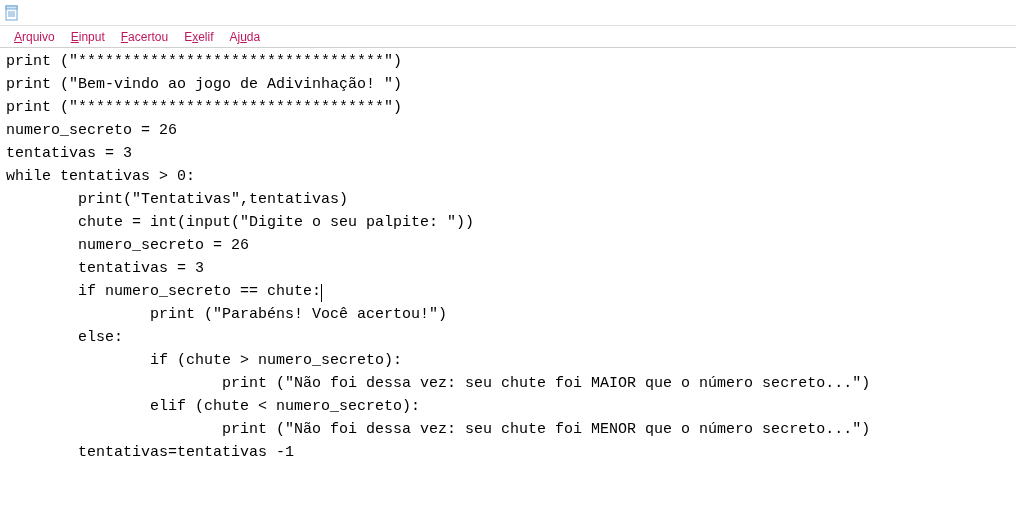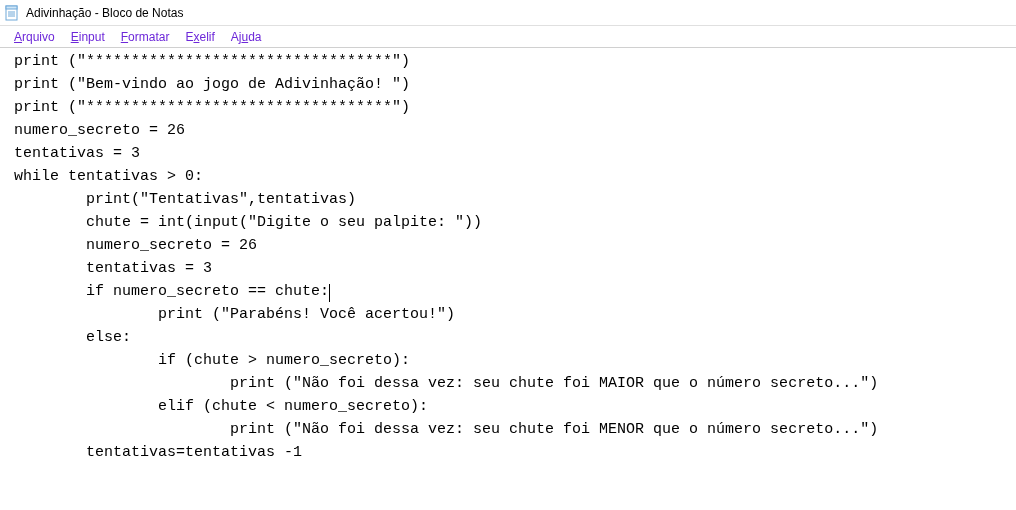--- a/index.html
+++ b/index.html
@@ -41,30 +41,30 @@
       align-items: center;
       height: 22px;
       padding: 0 6px;
       background: #ffffff;
       border-bottom: 1px solid #d0d0d0;
       font-size: 12px;
     }
     .menu-item {
       padding: 2px 8px;
       cursor: default;
-      color: #6d28d9;
+      color: #be185d;
     }
     .menu-item .accel {
       text-decoration: underline;
     }
     .editor {
       font-family: Consolas, "Courier New", monospace;
       font-size: 15px;
       line-height: 23px;
-      padding: 2px 14px;
+      padding: 2px 6px;
       white-space: pre;
       color: #000000;
       background: #ffffff;
       position: relative;
     }
     .caret {
       display: inline-block;
       width: 0;
       border-left: 1px solid #000;
       height: 18px;
@@ -79,24 +79,23 @@
 <div class="titlebar">
   <span class="titlebar-icon">
     <svg width="16" height="16" viewBox="0 0 16 16">
       <rect x="2" y="1" width="11" height="14" fill="#ffffff" stroke="#6ea8d8" stroke-width="1"></rect>
       <rect x="2" y="1" width="11" height="3" fill="#cfe6f7" stroke="#6ea8d8" stroke-width="1"></rect>
       <line x1="4" y1="7" x2="11" y2="7" stroke="#6ea8d8" stroke-width="1"></line>
       <line x1="4" y1="9" x2="11" y2="9" stroke="#6ea8d8" stroke-width="1"></line>
       <line x1="4" y1="11" x2="11" y2="11" stroke="#6ea8d8" stroke-width="1"></line>
     </svg>
   </span>
-  <span class="titlebar-title">Adivinhação - Bloco de Notas</span>
 </div>
 
 <div class="menubar">
   <div class="menu-item"><span class="accel">A</span><span>rquivo</span></div>
   <div class="menu-item"><span class="accel">E</span><span>input</span></div>
-  <div class="menu-item"><span class="accel">F</span><span>ormatar</span></div>
+  <div class="menu-item"><span class="accel">F</span><span>acertou</span></div>
   <div class="menu-item"><span>E</span><span class="accel">x</span><span>elif</span></div>
   <div class="menu-item"><span>Aj</span><span class="accel">u</span><span>da</span></div>
 </div>
 
 <div class="editor" id="editor"><div>print ("**********************************")</div><div>print ("Bem-vindo ao jogo de Adivinhação! ")</div><div>print ("**********************************")</div><div></div><div>numero_secreto = 26</div><div>tentativas = 3</div><div></div><div>while tentativas &gt; 0:</div><div>        print("Tentativas",tentativas)</div><div>        chute = int(input("Digite o seu palpite: "))</div><div>        numero_secreto = 26</div><div>        tentativas = 3</div><div>        if numero_secreto == chute:<span class="caret"></span></div><div>                print ("Parabéns! Você acertou!")</div><div>        else:</div><div>                if (chute &gt; numero_secreto):</div><div>                        print ("Não foi dessa vez: seu chute foi MAIOR que o número secreto...")</div><div>                elif (chute &lt; numero_secreto):</div><div>                        print ("Não foi dessa vez: seu chute foi MENOR que o número secreto...")</div><div>        tentativas=tentativas -1</div></div>
 
 </body></html>

